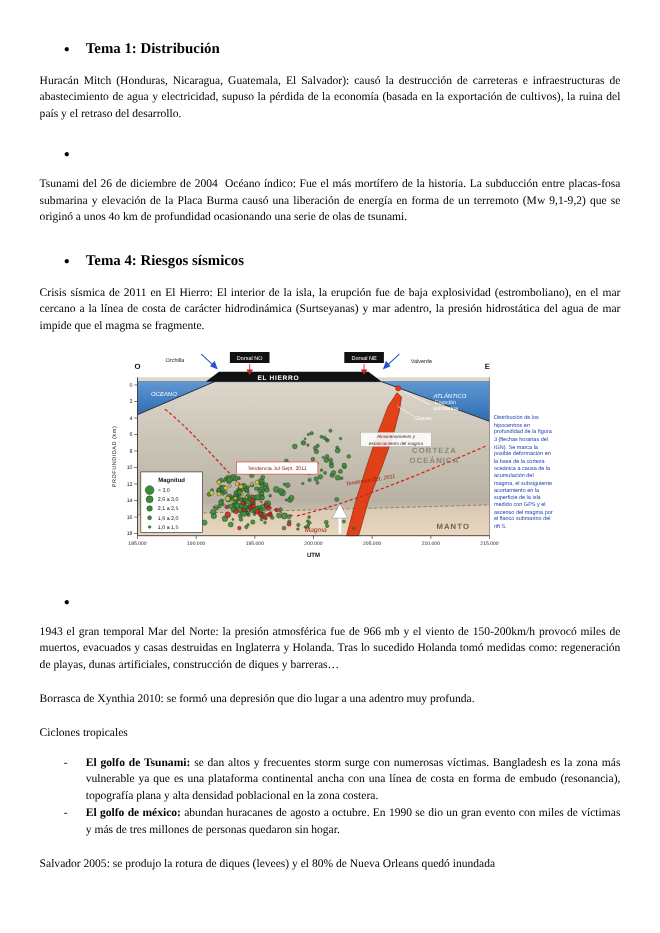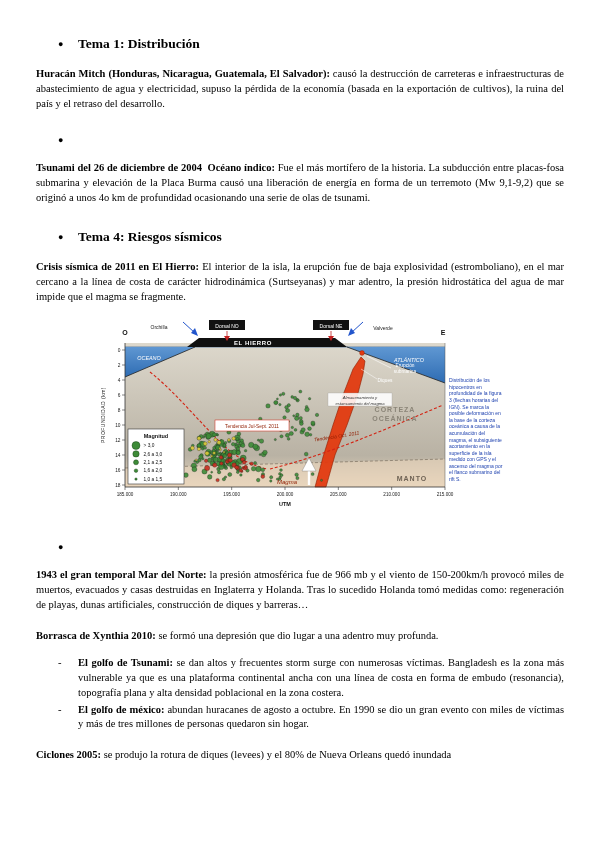--- a/index.html
+++ b/index.html
@@ -6,21 +6,21 @@
   html,body { background:#ffffff; }
   body { width:600px; height:848px; font-family:"Liberation Serif","DejaVu Serif",serif; color:#000; }
   .page { width:600px; height:848px; padding:26px 36px 16px 36px; overflow:hidden; background:#fff; }
 
   .topic { display:flex; align-items:baseline; padding-left:22px; margin:24px 0 15px 0; }
   .topic:first-child { margin-top:10px; }
   .topic .bullet { width:20px; flex:0 0 20px; font-size:9px; position:relative; top:-1px; }
   .topic .topic-label { font-size:13.5px; font-weight:bold; }
 
   p.note { font-size:10.5px; line-height:1.42; text-align:justify; margin-bottom:12px; }
-  p.note strong { font-weight:bold; }
+  p.note strong { font-weight:normal; }
   p.spaced { margin-top:16px; }
 
   .dash-list { padding-left:22px; margin-bottom:10px; }
   .dash-item { display:flex; font-size:10.5px; line-height:1.42; margin-bottom:2px; }
   .dash-item .dash { width:20px; flex:0 0 20px; }
   .dash-item .dash-text { flex:1; text-align:justify; }
 
   .figure-wrap { position:relative; width:410px; height:202px; margin:4px 0 6px 59px; background:#fff; }
   .figure-wrap svg { display:block; }
   svg text { font-family:"Liberation Sans","DejaVu Sans",sans-serif; }
@@ -445,27 +445,28 @@
   </div>
 
   <div class="topic">
     <span class="bullet">●</span>
   </div>
 
   <p class="note"><strong>1943 el gran temporal Mar del Norte:</strong><span> la presión atmosférica fue de 966 mb y el viento de 150-200km/h provocó miles de muertos, evacuados y casas destruidas en Inglaterra y Holanda. Tras lo sucedido Holanda tomó medidas como: regeneración de playas, dunas artificiales, construcción de diques y barreras…</span></p>
 
   <p class="note spaced"><strong>Borrasca de Xynthia 2010:</strong><span> se formó una depresión que dio lugar a una adentro muy profunda.</span></p>
 
+  <p class="note spaced"><strong>Ciclones tropicales</strong></p>
 
   <div class="dash-list">
     <div class="dash-item">
       <span class="dash">-</span>
       <span class="dash-text"><strong>El golfo de Tsunami:</strong><span> se dan altos y frecuentes storm surge con numerosas víctimas. Bangladesh es la zona más vulnerable ya que es una plataforma continental ancha con una línea de costa en forma de embudo (resonancia), topografía plana y alta densidad poblacional en la zona costera.</span></span>
     </div>
     <div class="dash-item">
       <span class="dash">-</span>
       <span class="dash-text"><strong>El golfo de méxico:</strong><span> abundan huracanes de agosto a octubre. En 1990 se dio un gran evento con miles de víctimas y más de tres millones de personas quedaron sin hogar.</span></span>
     </div>
   </div>
 
-  <p class="note spaced"><strong>Ciclones 2005:</strong><span> se produjo la rotura de diques (levees) y el 80% de Nueva Orleans quedó inundada</span></p>
+  <p class="note spaced"><strong>Salvador 2005:</strong><span> se produjo la rotura de diques (levees) y el 80% de Nueva Orleans quedó inundada</span></p>
 
 </div>
 
 </body></html>

